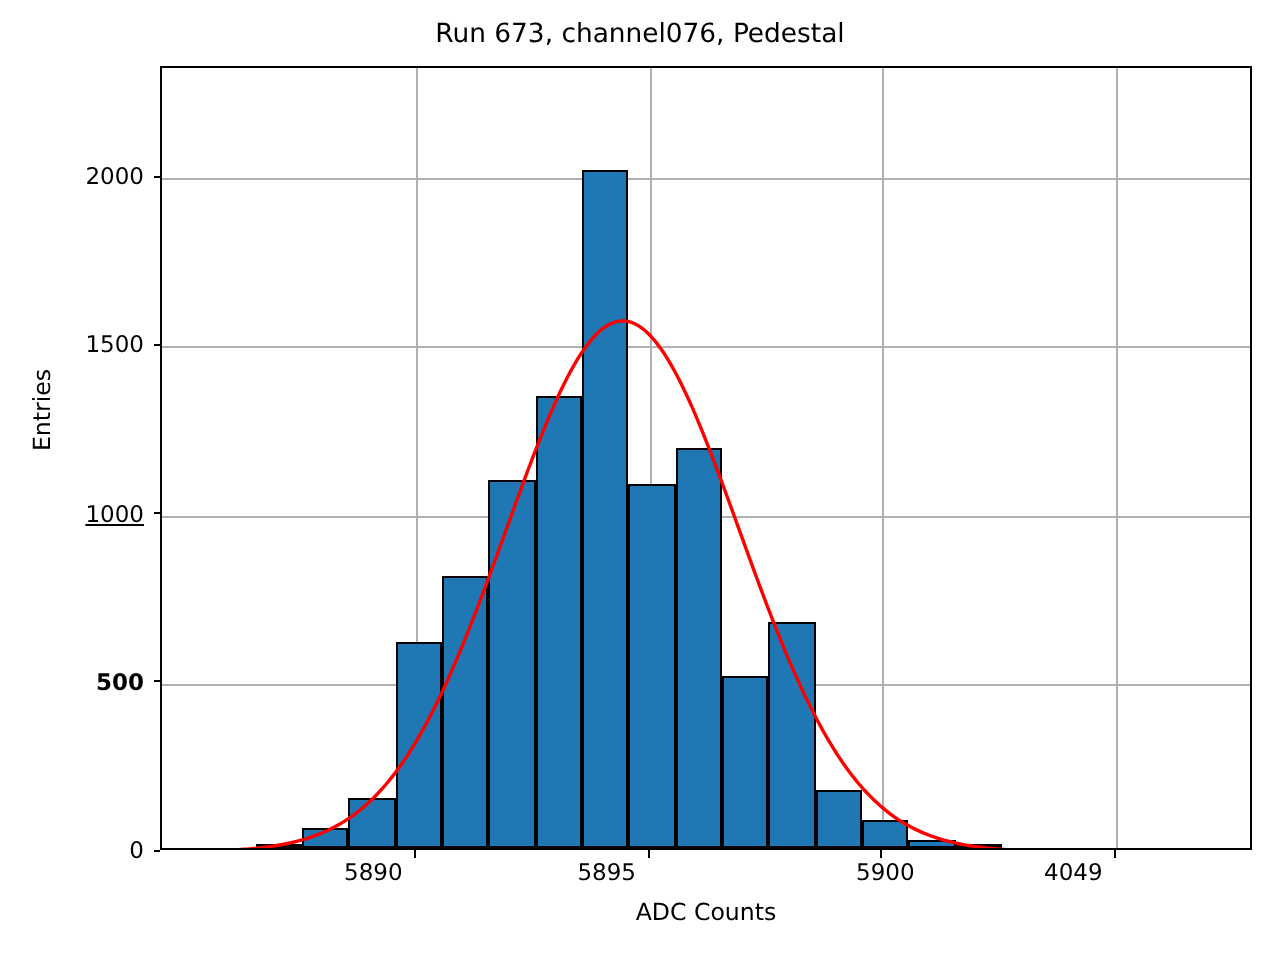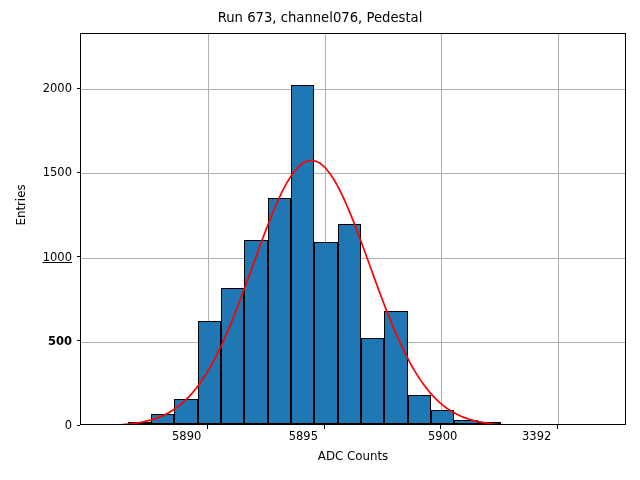--- a/index.html
+++ b/index.html
@@ -190,21 +190,21 @@
   <div class="ytick-label" style="left:4px; top:425px;">0</div>
   <div class="ytick-mark" style="left:76.5px; top:424.5px;"></div>
 
   <div class="xtick-mark" style="left:207px;"></div>
   <div class="xtick-label" style="left:172px;">5890</div>
   <div class="xtick-mark" style="left:323.7px;"></div>
   <div class="xtick-label" style="left:288.7px;">5895</div>
   <div class="xtick-mark" style="left:440.3px;"></div>
   <div class="xtick-label" style="left:428px;">5900</div>
   <div class="xtick-mark" style="left:557px;"></div>
-  <div class="xtick-label" style="left:522px;">3392</div>
+  <div class="xtick-label" style="left:522px;">4049</div>
 
   <div id="plot-area">
 
     <div class="gridline-h" style="top:55px;"></div>
     <div class="gridline-h" style="top:139px;"></div>
     <div class="gridline-h" style="top:223.5px;"></div>
     <div class="gridline-h" style="top:307.5px;"></div>
     <div class="gridline-v" style="left:127px;"></div>
     <div class="gridline-v" style="left:243.7px;"></div>
     <div class="gridline-v" style="left:360.3px;"></div>

